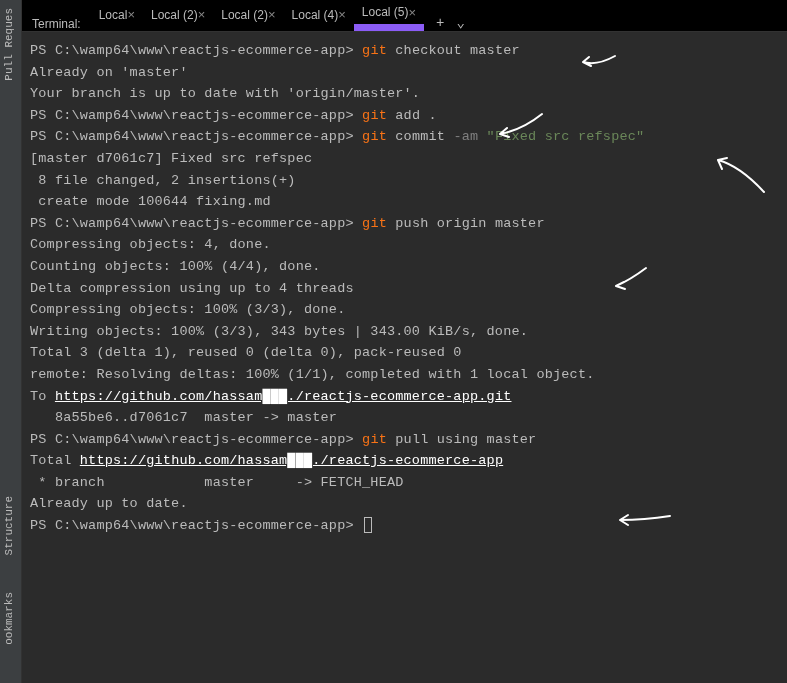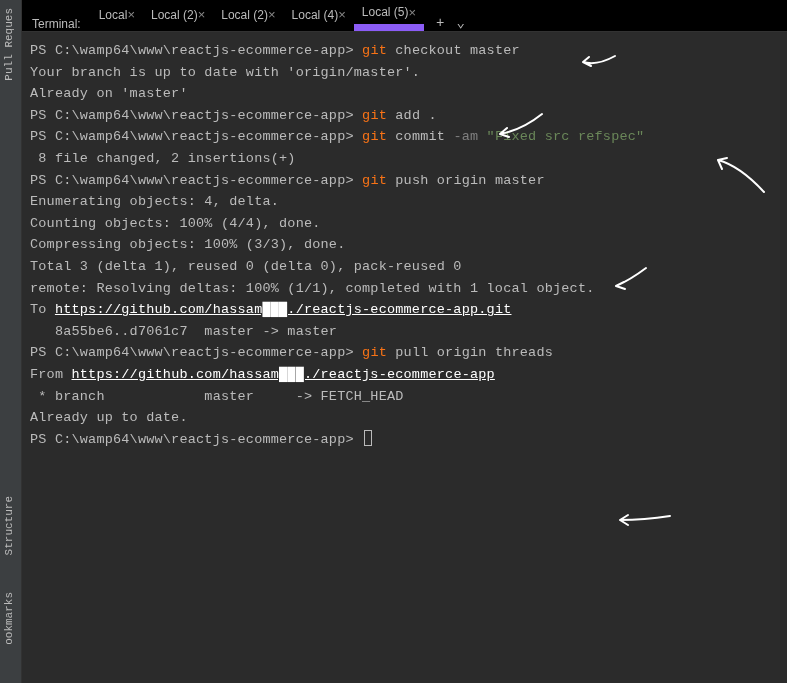--- a/index.html
+++ b/index.html
@@ -152,35 +152,39 @@
     </div>
   </div>
   <div class="tab-actions">
     <span class="plus-icon">+</span>
     <span class="chevron-icon">⌄</span>
   </div>
 </div>
 
 <div class="terminal">
 <div class="line"><span class="prompt">PS C:\wamp64\www\reactjs-ecommerce-app&gt;</span> <span class="git">git</span><span> checkout master</span></div>
+<div class="line">Already on 'master'</div>
 <div class="line">Your branch is up to date with 'origin/master'.</div>
-<div class="line">Already on 'master'</div>
 <div class="line"><span class="prompt">PS C:\wamp64\www\reactjs-ecommerce-app&gt;</span> <span class="git">git</span><span> add .</span></div>
 <div class="line"><span class="prompt">PS C:\wamp64\www\reactjs-ecommerce-app&gt;</span> <span class="git">git</span><span> commit </span><span class="flag">-am</span><span class="str"> "Fixed src refspec"</span></div>
+<div class="line">[master d7061c7] Fixed src refspec</div>
 <div class="line"> 8 file changed, 2 insertions(+)</div>
+<div class="line"> create mode 100644 fixing.md</div>
 <div class="line"><span class="prompt">PS C:\wamp64\www\reactjs-ecommerce-app&gt;</span> <span class="git">git</span><span> push origin master</span></div>
-<div class="line">Enumerating objects: 4, delta.</div>
+<div class="line">Compressing objects: 4, done.</div>
 <div class="line">Counting objects: 100% (4/4), done.</div>
+<div class="line">Delta compression using up to 4 threads</div>
 <div class="line">Compressing objects: 100% (3/3), done.</div>
+<div class="line">Writing objects: 100% (3/3), 343 bytes | 343.00 KiB/s, done.</div>
 <div class="line">Total 3 (delta 1), reused 0 (delta 0), pack-reused 0</div>
 <div class="line">remote: Resolving deltas: 100% (1/1), completed with 1 local object.</div>
 <div class="line"><span>To </span><span class="link">https://github.com/hassam███./reactjs-ecommerce-app.git</span></div>
 <div class="line">   8a55be6..d7061c7  master -&gt; master</div>
-<div class="line"><span class="prompt">PS C:\wamp64\www\reactjs-ecommerce-app&gt;</span> <span class="git">git</span><span> pull origin threads</span></div>
-<div class="line"><span>From </span><span class="link">https://github.com/hassam███./reactjs-ecommerce-app</span></div>
+<div class="line"><span class="prompt">PS C:\wamp64\www\reactjs-ecommerce-app&gt;</span> <span class="git">git</span><span> pull using master</span></div>
+<div class="line"><span>Total </span><span class="link">https://github.com/hassam███./reactjs-ecommerce-app</span></div>
 <div class="line"> * branch            master     -&gt; FETCH_HEAD</div>
 <div class="line">Already up to date.</div>
 <div class="line"><span class="prompt">PS C:\wamp64\www\reactjs-ecommerce-app&gt;</span> <span class="cursor"></span></div>
 
 <div class="arrow" style="left:555px; top:20px;">
   <svg width="40" height="20">
         <path d="M38 4 Q20 14 6 10 M6 10 l6 -5 M6 10 l8 4"></path>
       </svg>
 </div>
 <div class="arrow" style="left:470px; top:80px;">

